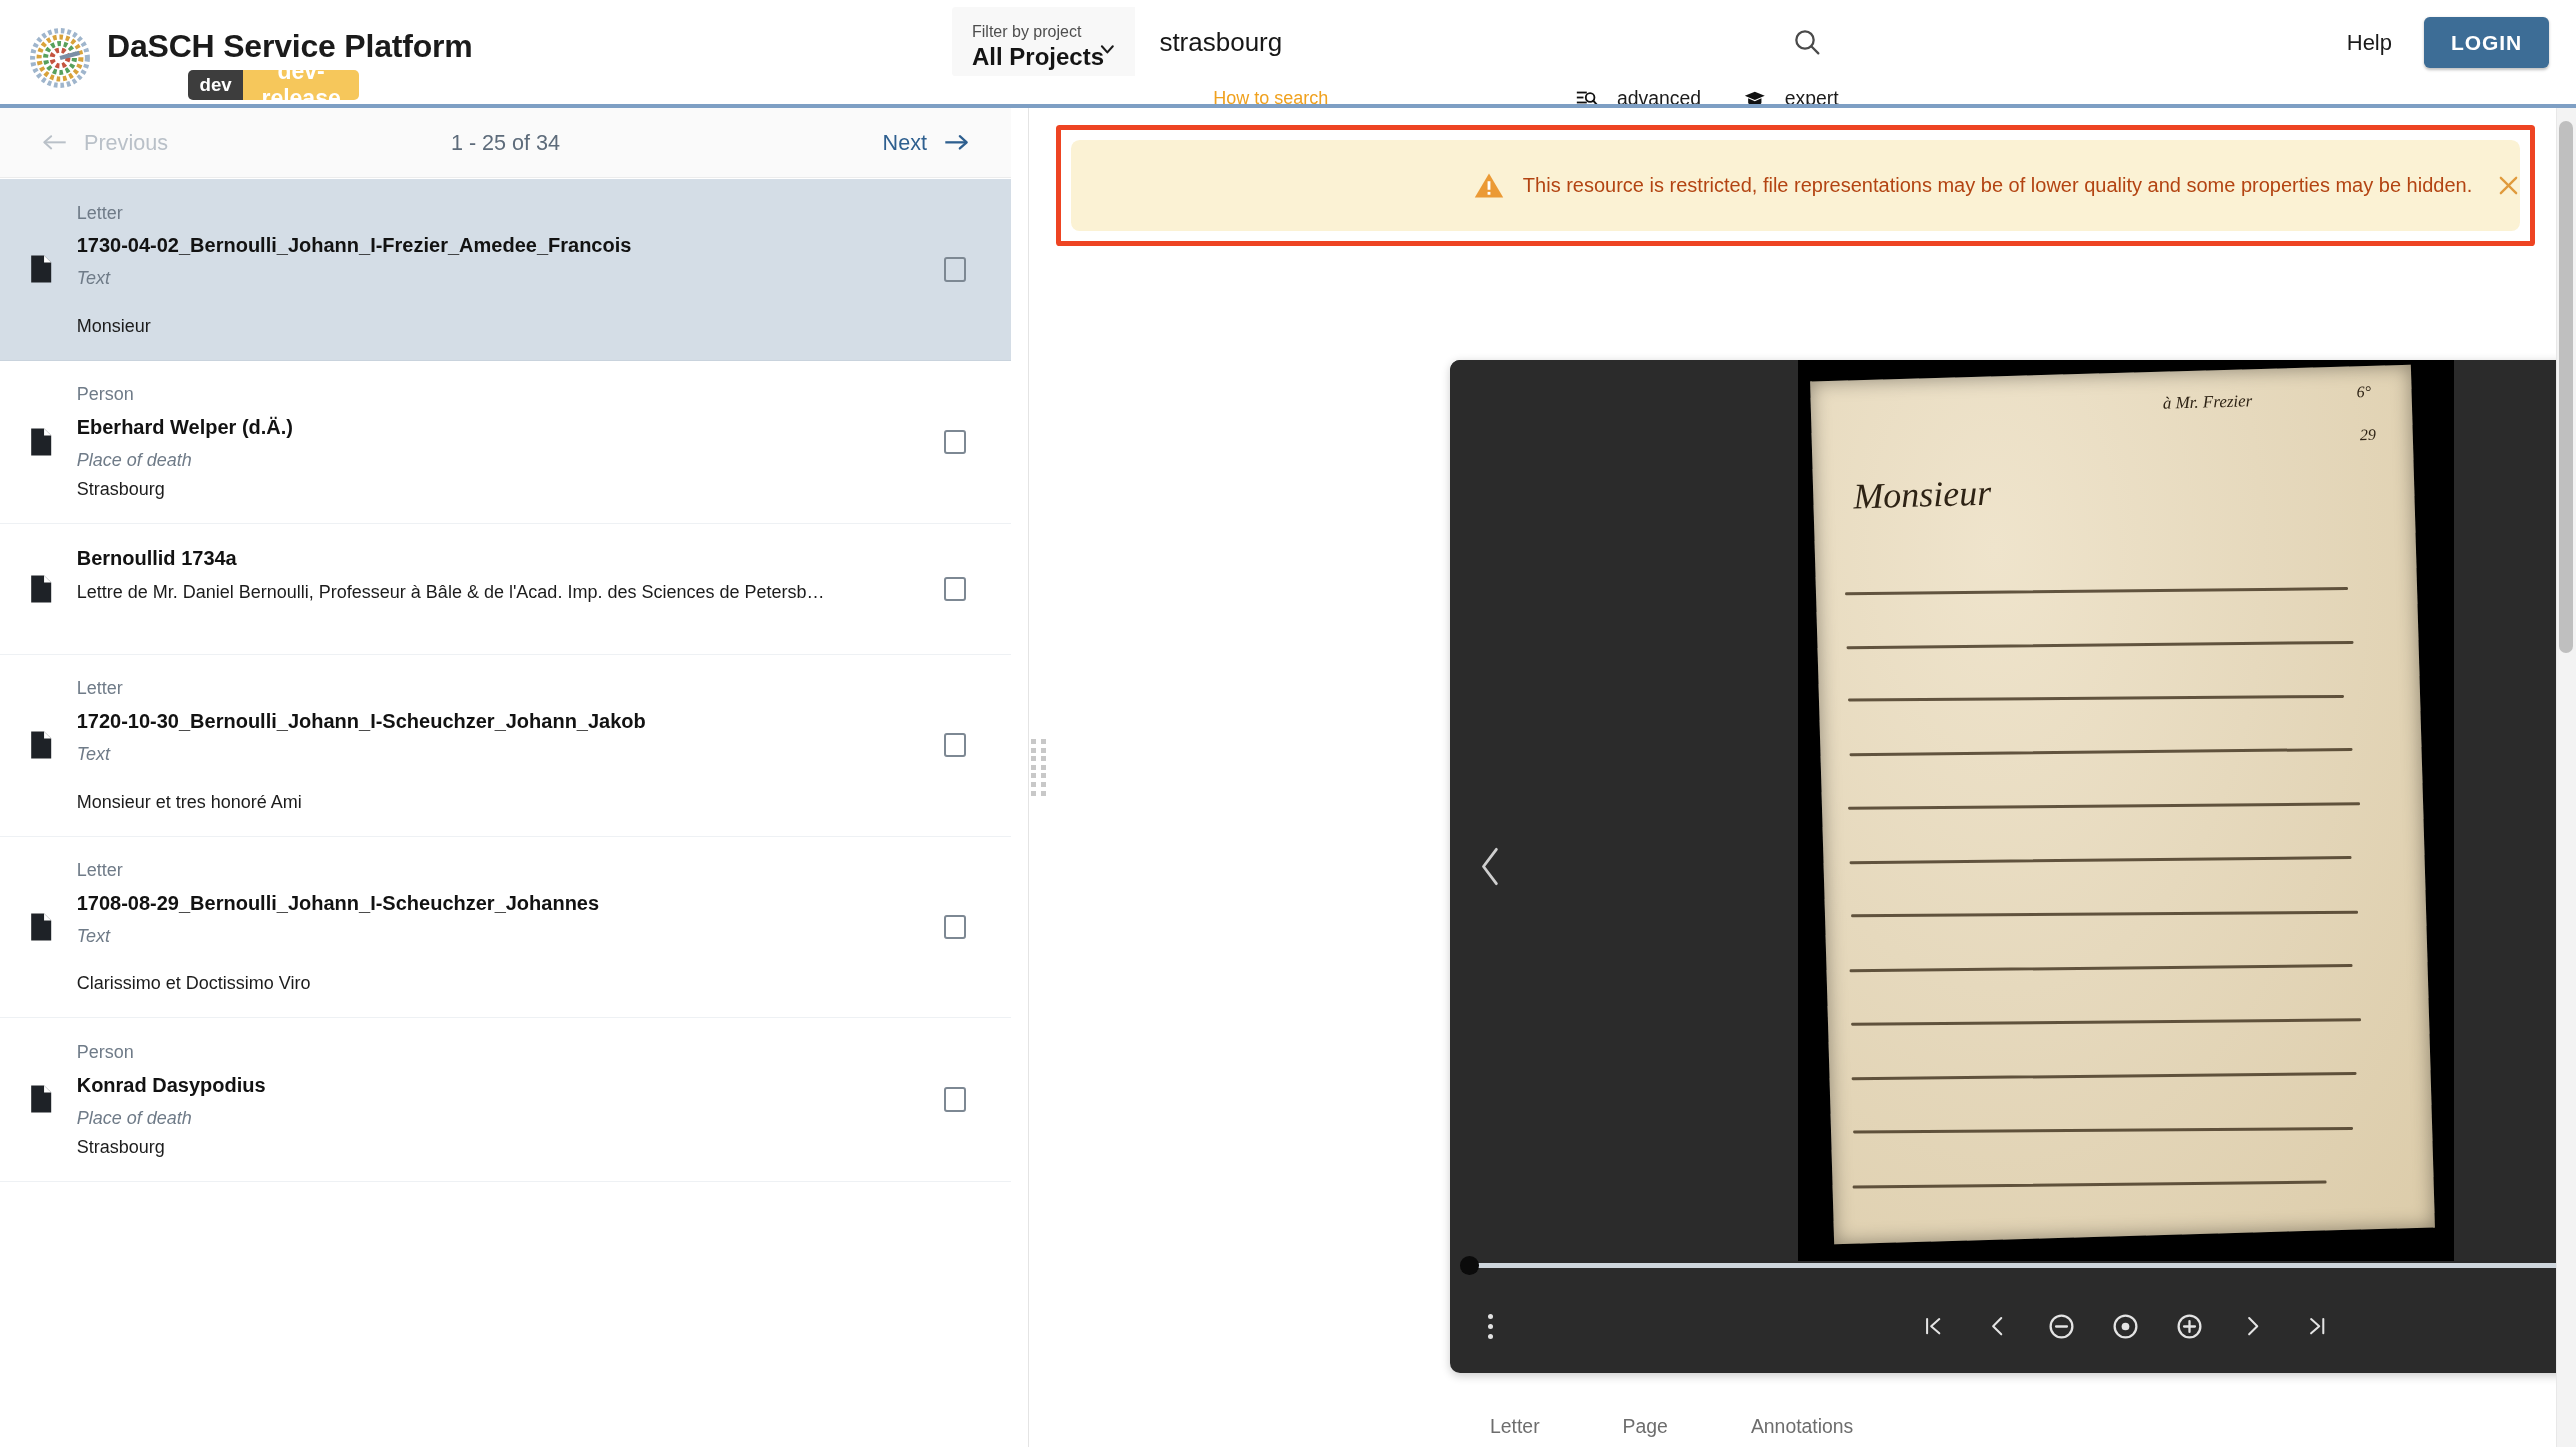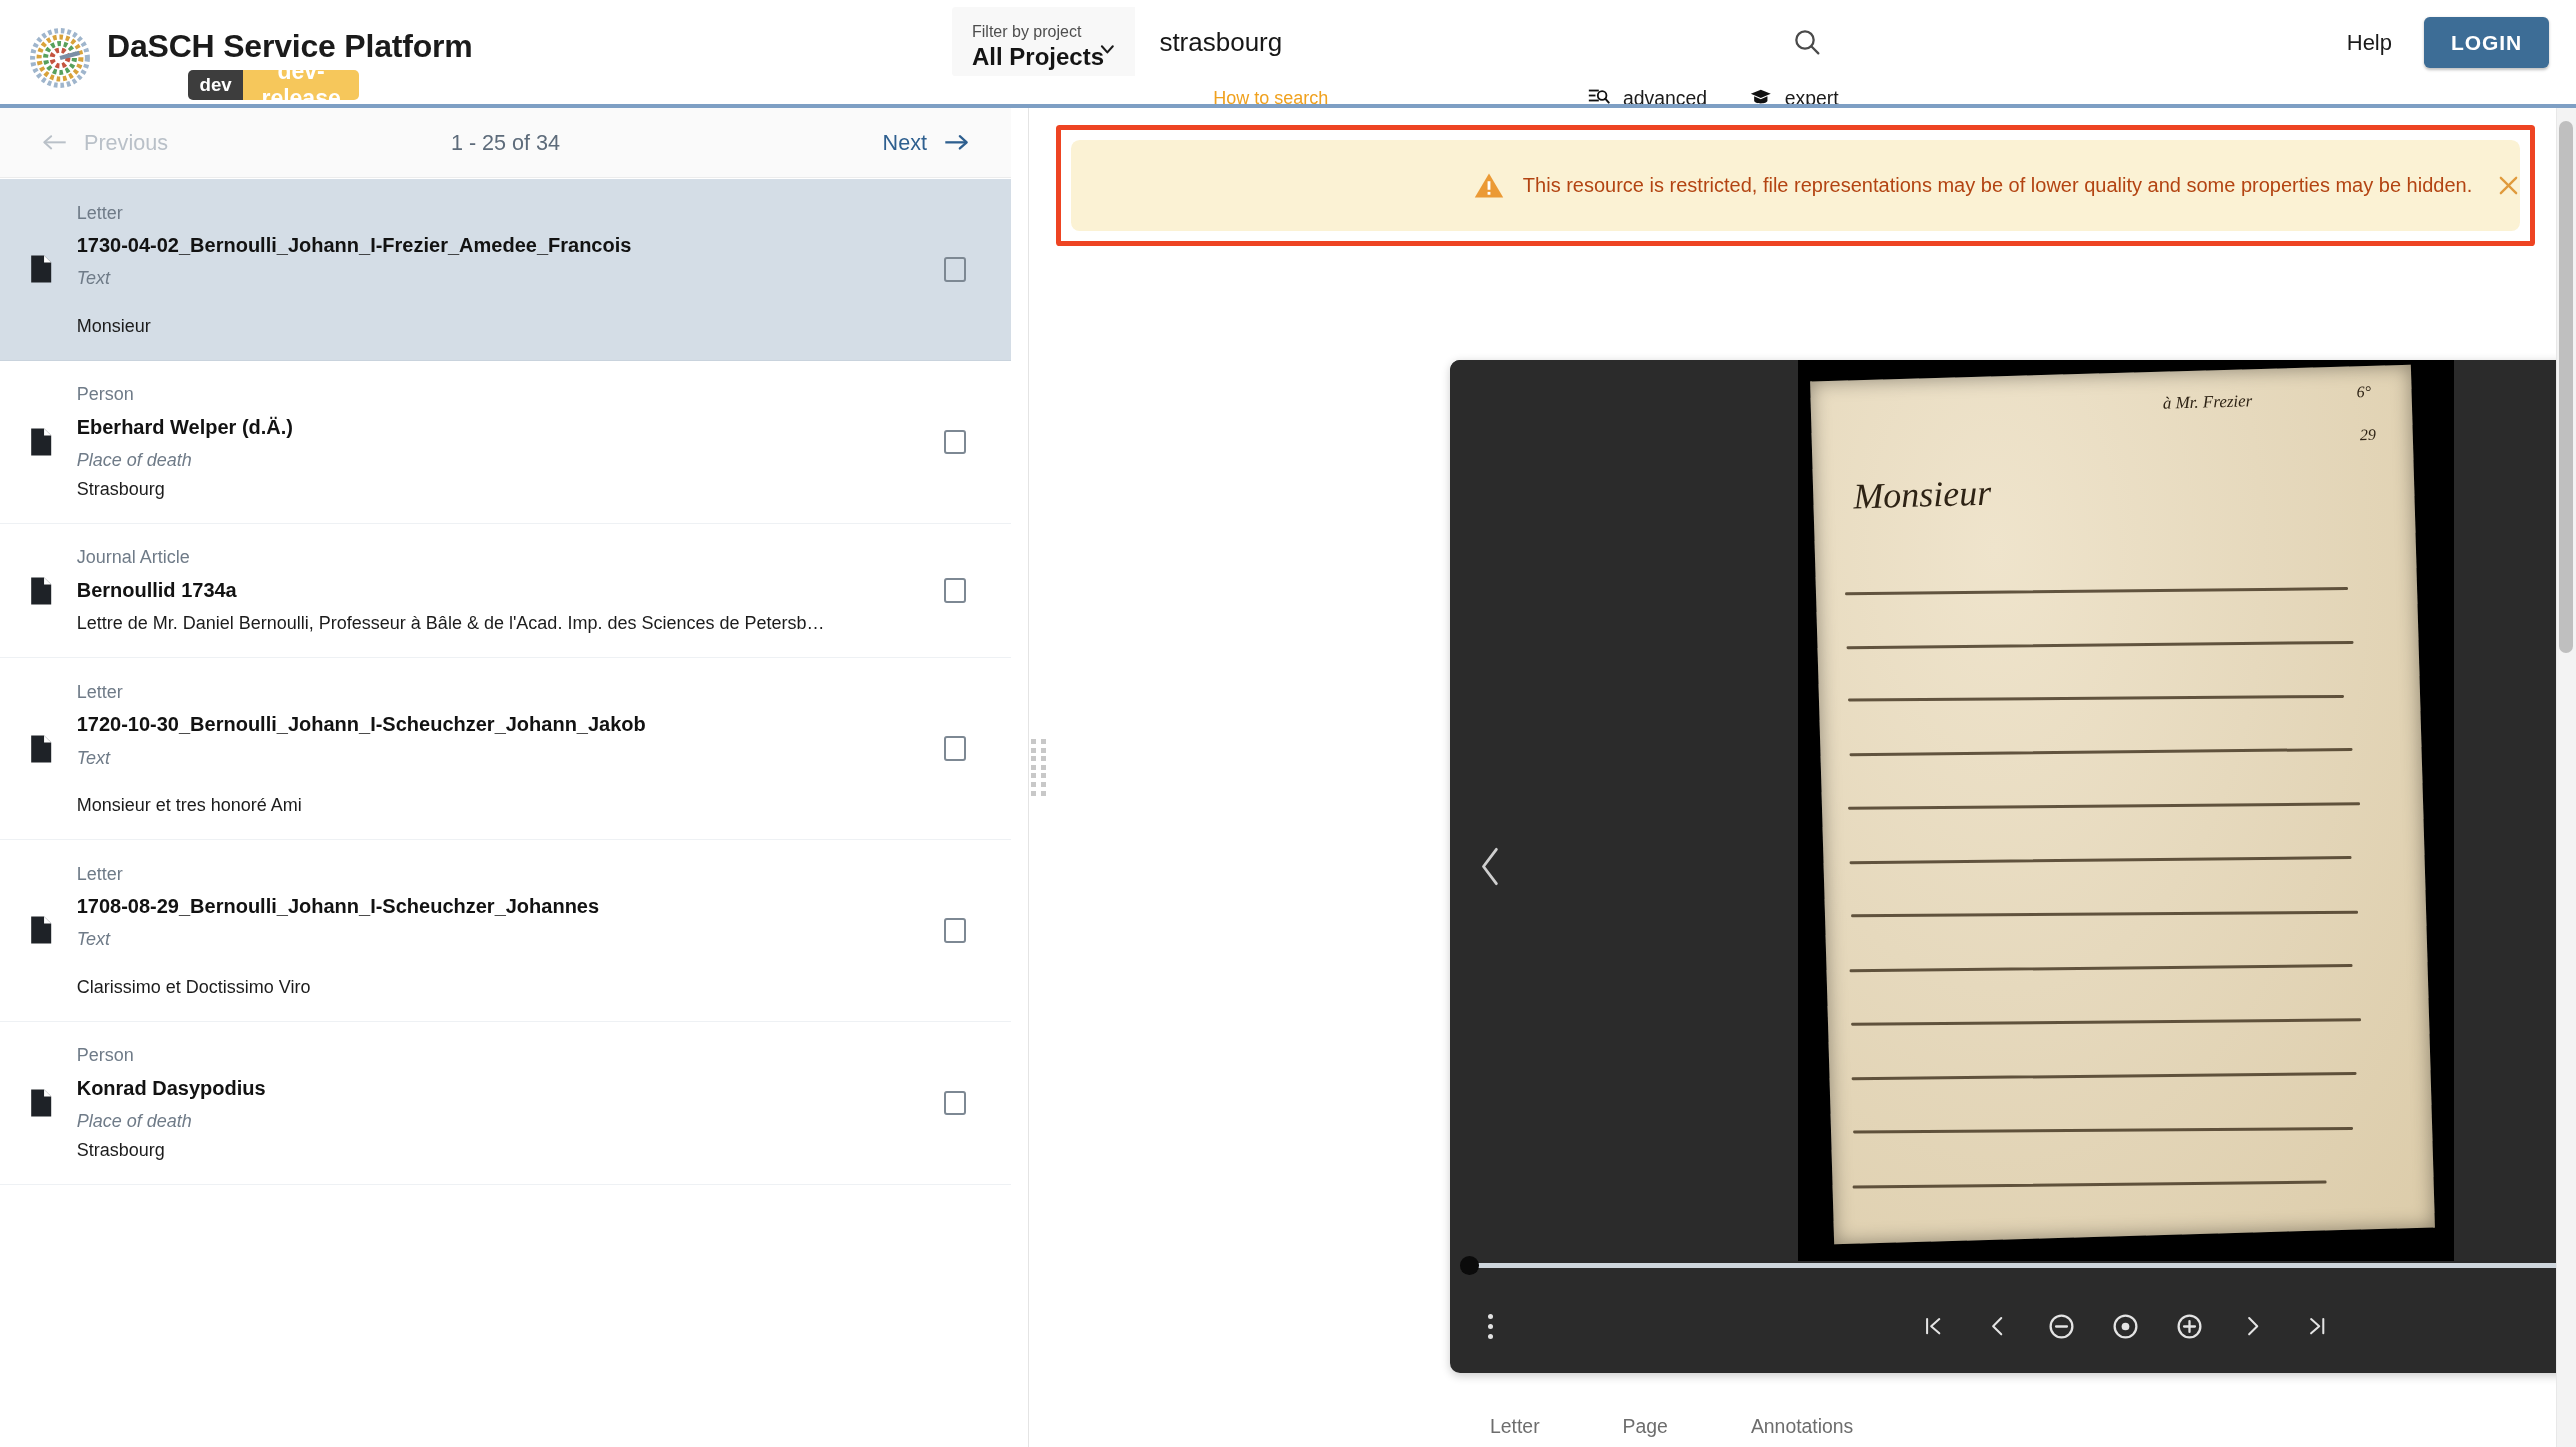--- a/index.html
+++ b/index.html
@@ -55,21 +55,21 @@
   .search-value { font-size: 26px; color: #171717; line-height: 30px; }
   .search-icon-btn { position: absolute; right: 17px; top: 18.7px; width: 32px; height: 32px; cursor: pointer; }
   .search-underline { position:absolute; left:183px; right:0; bottom:0; height:1.4px; background:#e6e6e6; }
 
   .search-sub { display: flex; align-items: center; margin-top: 7.2px; padding-left: 183px; height: 30px; position: relative; }
   .how-to-search { display: flex; align-items: center; gap: 7.2px; color: #f0a11e; font-size: 18px; cursor: pointer; margin-left: 55px; }
   .bulb { width: 16px; height: 20px; position: relative; flex: 0 0 16px; }
   .bulb .b-top { width: 16px; height: 16px; border-radius: 50%; background: #f0a11e; }
   .bulb .b-stem { width: 7.2px; height: 5px; background: #f0a11e; margin: 0.7px auto 0; }
   .sub-right { position: absolute; right: 1.4px; display: flex; align-items: center; gap: 43px; }
-  .sub-link { display: flex; gap: 13px; font-size: 19.4px; color: #1b1b1b; cursor: pointer; }
+  .sub-link { display: flex; align-items: center; gap: 19px; font-size: 19.4px; color: #1b1b1b; cursor: pointer; }
 
   .header-right { position: absolute; right: 27px; top: 17px; display: flex; align-items: center; gap: 32px; }
   .help-link { font-size: 22px; color: #1b1b1b; cursor: pointer; font-weight: 400; }
   .login-btn {
     background: #3d6d96; color: #ffffff; font-size: 21px; font-weight: 700;
     letter-spacing: 0.9px; padding: 13.7px 27px; border: none; border-radius: 5.8px; cursor: pointer;
     box-shadow: 0 1.4px 2.9px rgba(0,0,0,0.25);
   }
 
   .header-rule { position:absolute; left:0; top:104px; width:2576px; height:4.3px; background:#7e9fc4; }
@@ -310,21 +310,20 @@
         <div class="ri-check"></div>
       </div>
       <div class="result-item">
         <div class="ri-icon">
           <svg width="24.4" height="30" viewBox="0 0 34 42">
             <path d="M3 2 L21 2 L31 12 L31 40 L3 40 Z" fill="#1e2227"></path>
             <path d="M21 2 L21 12 L31 12 Z" fill="#ffffff"></path>
           </svg>
         </div>
         <div class="ri-body">
-          <div class="ri-type">Journal Article</div>
           <div class="ri-title">Bernoullid 1734a</div>
           <div class="ri-val">Lettre de Mr. Daniel Bernoulli, Professeur à Bâle &amp; de l'Acad. Imp. des Sciences de Petersb…</div>
         </div>
         <div class="ri-check"></div>
       </div>
       <div class="result-item">
         <div class="ri-icon">
           <svg width="24.4" height="30" viewBox="0 0 34 42">
             <path d="M3 2 L21 2 L31 12 L31 40 L3 40 Z" fill="#1e2227"></path>
             <path d="M21 2 L21 12 L31 12 Z" fill="#ffffff"></path>

